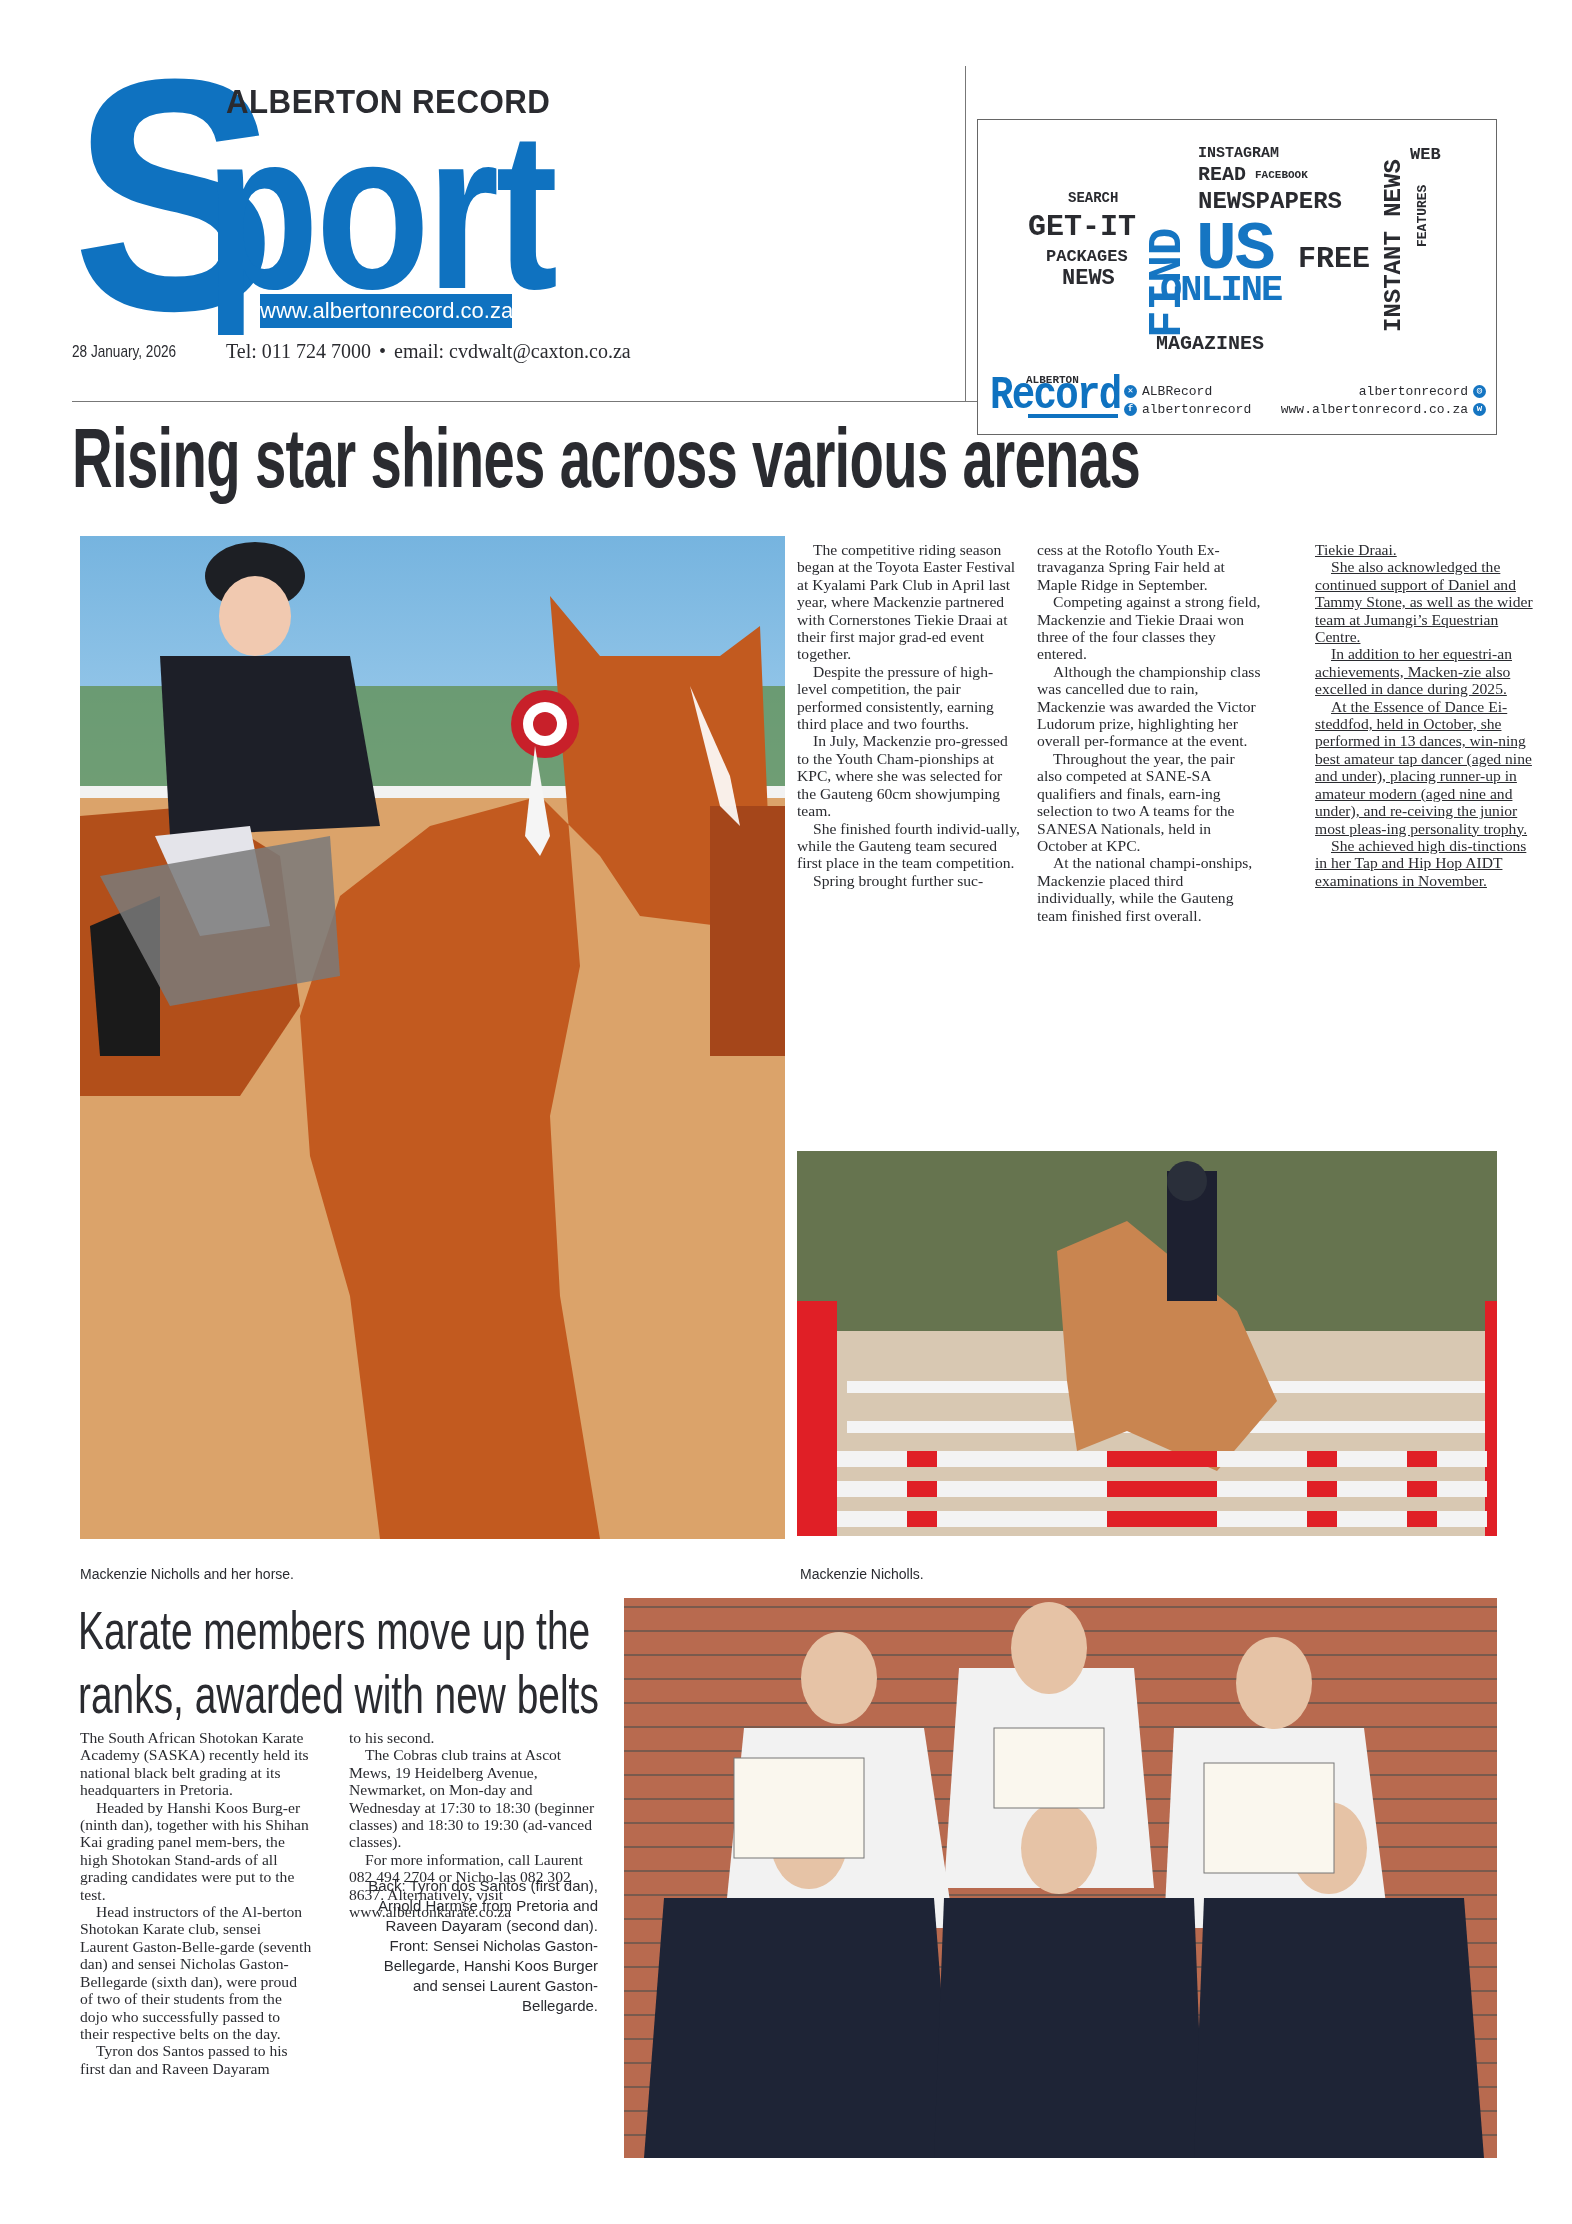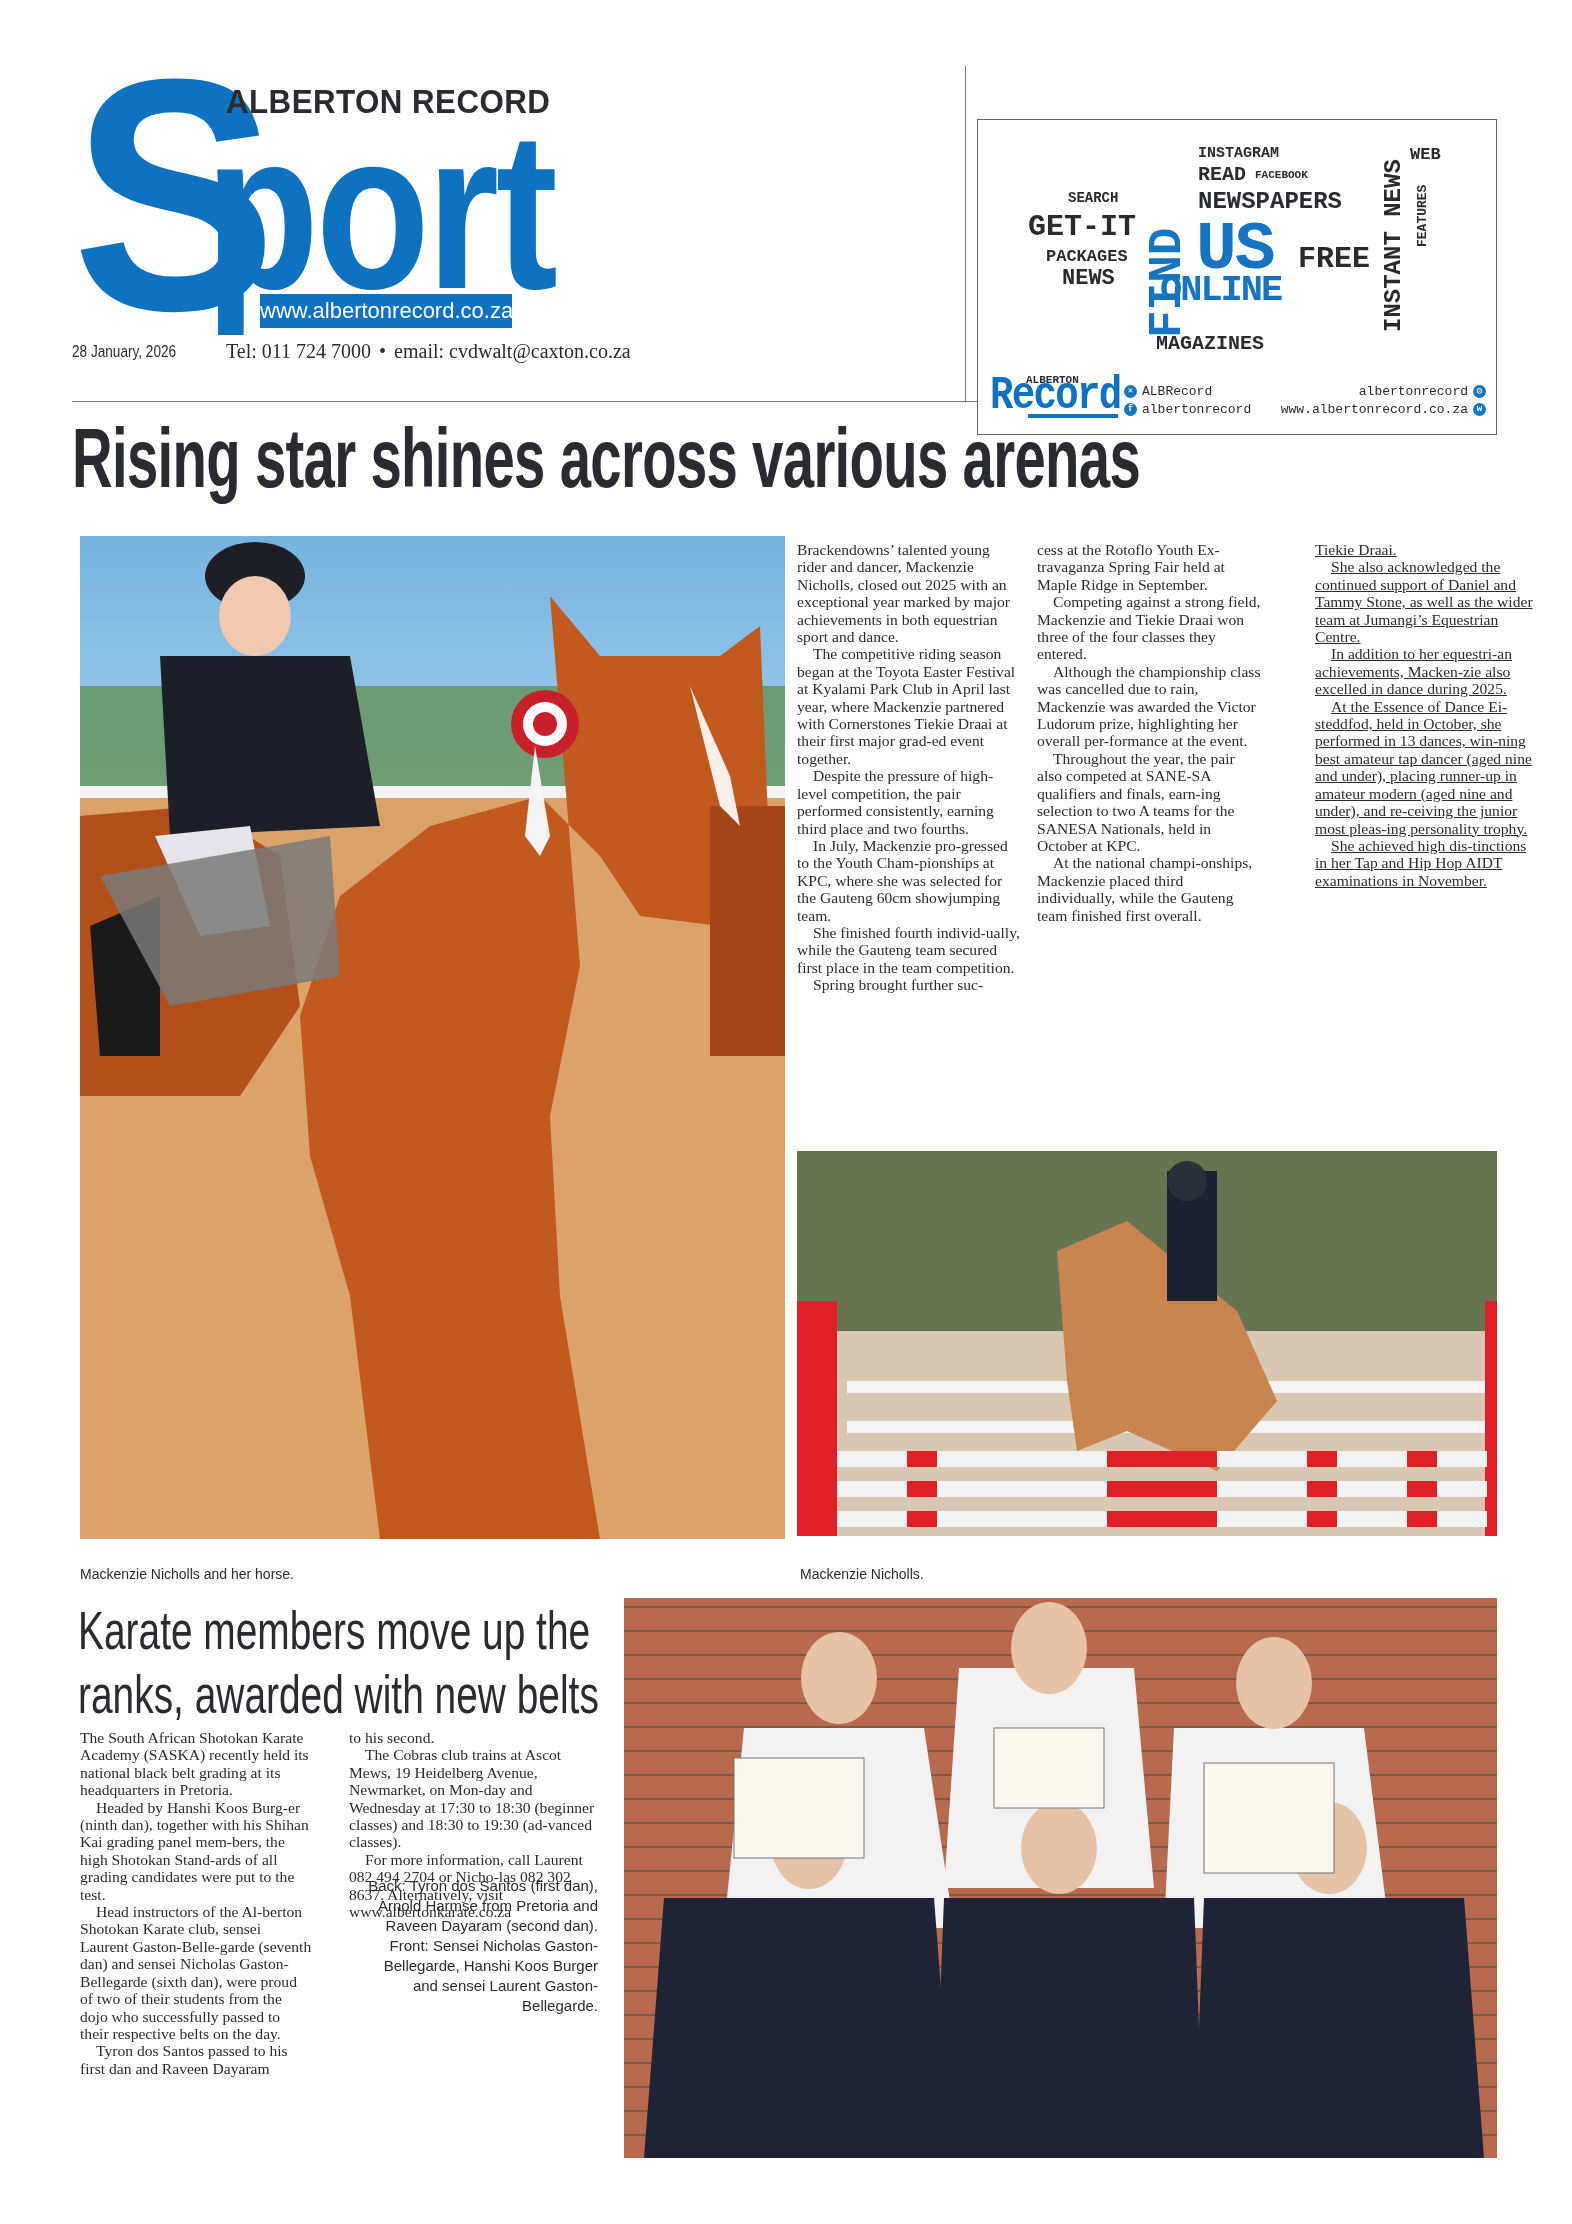--- a/index.html
+++ b/index.html
@@ -121,21 +121,20 @@
     <ellipse cx="175" cy="80" rx="36" ry="40" fill="#f1c9b0"></ellipse>
     <path d="M80 120 L270 120 L300 290 L90 300 Z" fill="#1d1f28"></path>
     <path d="M75 300 L170 290 L190 390 L120 400 Z" fill="#e4e4ea"></path>
     <path d="M10 390 L80 360 L80 520 L20 520 Z" fill="#1a1a1a"></path>
     <path d="M20 340 L250 300 L260 440 L90 470 Z" fill="#7a7a7a" opacity="0.85"></path>
   </svg>
 </div>
 <div class="caption" style="left:80px;top:1566px;">Mackenzie Nicholls and her horse.</div>
 
 <div class="col" style="left:797px;top:541px;width:226px;">
-  <p class="first">Brackendowns’ talented young rider and dancer, Mackenzie Nicholls, closed out 2025 with an exceptional year marked by major achievements in both equestrian sport and dance.</p>
   <p>The competitive riding season began at the Toyota Easter Festival at Kyalami Park Club in April last year, where Mackenzie partnered with Cornerstones Tiekie Draai at their first major grad-ed event together.</p>
   <p>Despite the pressure of high-level competition, the pair performed consistently, earning third place and two fourths.</p>
   <p>In July, Mackenzie pro-gressed to the Youth Cham-pionships at KPC, where she was selected for the Gauteng 60cm showjumping team.</p>
   <p>She finished fourth individ-ually, while the Gauteng team secured first place in the team competition.</p>
   <p>Spring brought further suc-</p>
 </div>
 <div class="col" style="left:1037px;top:541px;width:226px;">
   <p class="first">cess at the Rotoflo Youth Ex-travaganza Spring Fair held at Maple Ridge in September.</p>
   <p>Competing against a strong field, Mackenzie and Tiekie Draai won three of the four classes they entered.</p>
   <p>Although the championship class was cancelled due to rain, Mackenzie was awarded the Victor Ludorum prize, highlighting her overall per-formance at the event.</p>

